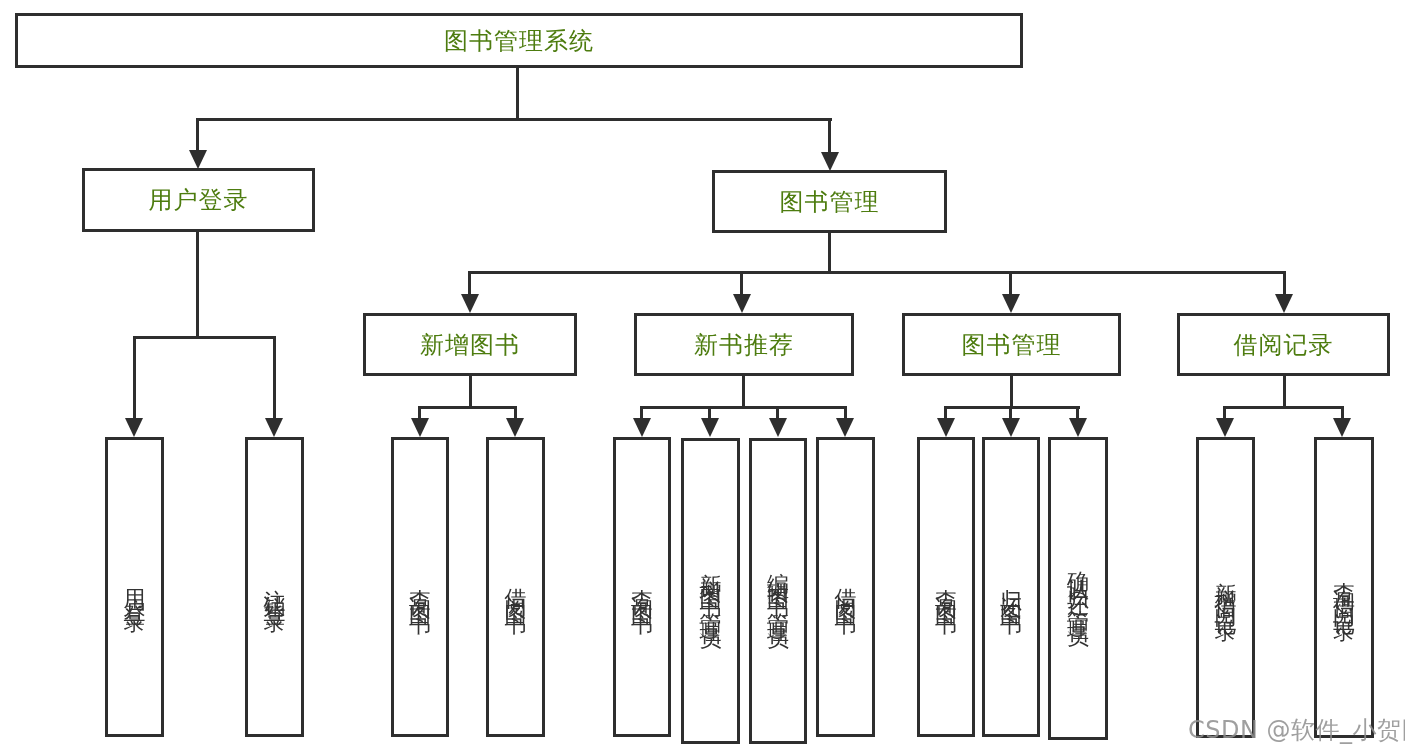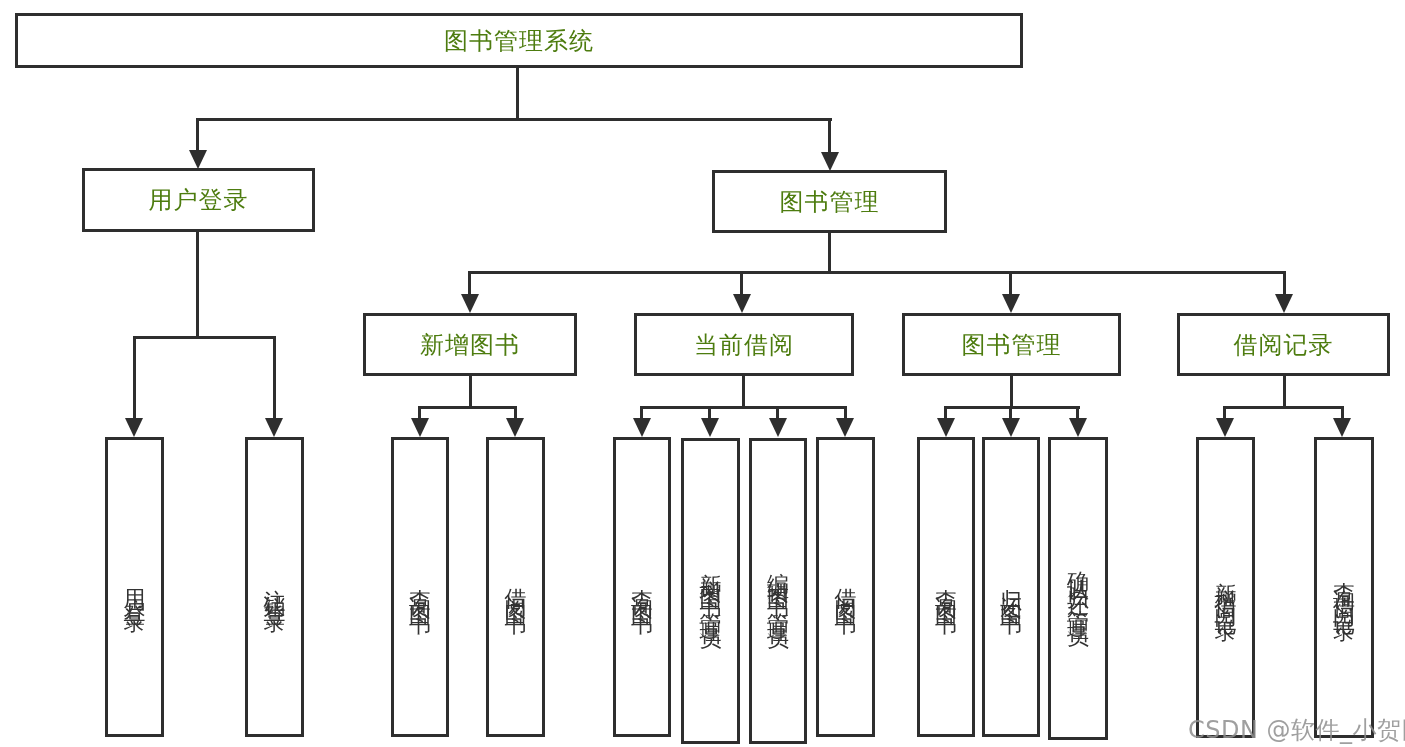--- a/index.html
+++ b/index.html
@@ -110,21 +110,21 @@
   <div class="arrow" style="left:733px; top:294px;"></div>
   <div class="vline" style="left:1009px; top:271px; height:24px;"></div>
   <div class="arrow" style="left:1002px; top:294px;"></div>
   <div class="vline" style="left:1283px; top:271px; height:24px;"></div>
   <div class="arrow" style="left:1275px; top:294px;"></div>
 
   <div class="box" style="left:363px; top:313px; width:214px; height:63px;">
     <span>新增图书</span>
   </div>
   <div class="box" style="left:634px; top:313px; width:220px; height:63px;">
-    <span>当前借阅</span>
+    <span>新书推荐</span>
   </div>
   <div class="box" style="left:902px; top:313px; width:219px; height:63px;">
     <span>图书管理</span>
   </div>
   <div class="box" style="left:1177px; top:313px; width:213px; height:63px;">
     <span>借阅记录</span>
   </div>
 
   <div class="vline" style="left:469px; top:376px; height:33px;"></div>
   <div class="hline" style="left:418px; top:406px; width:99px;"></div>

